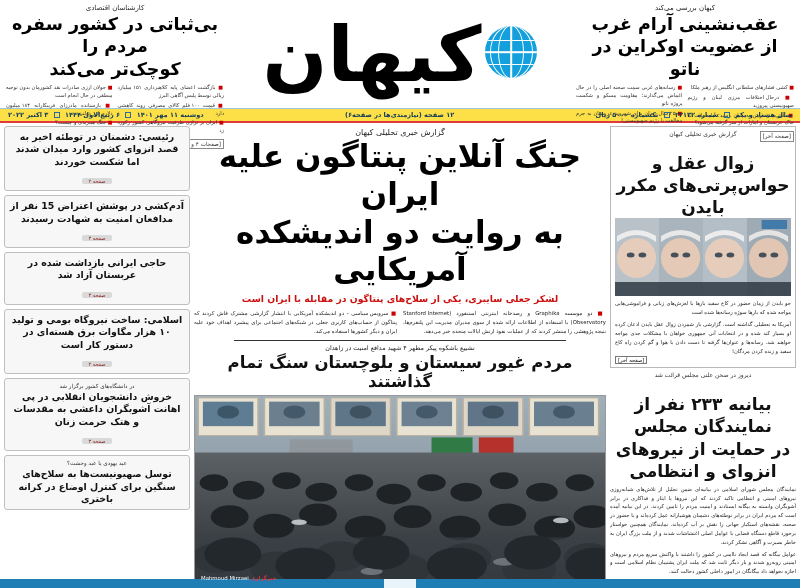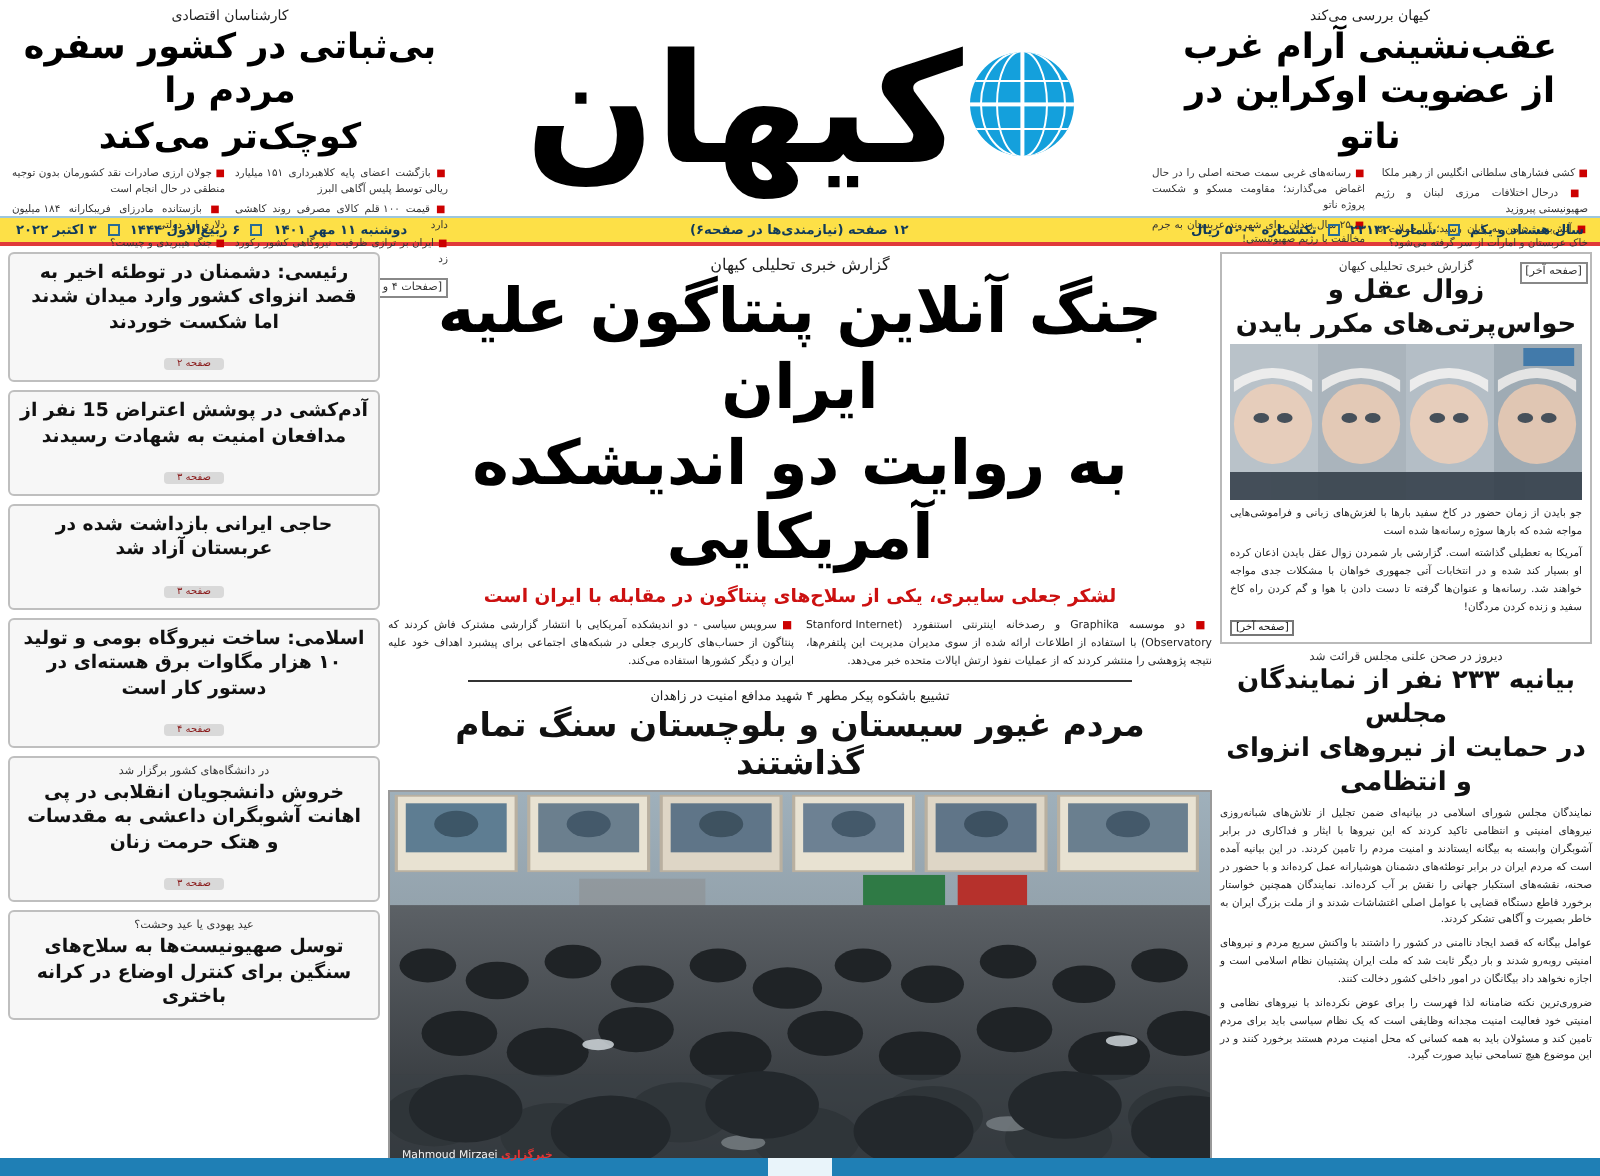--- a/index.html
+++ b/index.html
@@ -69,21 +69,21 @@
   .c-kick2{text-align:center;font-size:6.4px;color:#222;}
   .c-head2{text-align:center;font-weight:bold;font-size:16.5px;margin-top:1px;color:#111;}
 
   
   .photo{position:relative;margin-top:4px;flex:1 1 auto;min-height:0;border:1px solid #999;overflow:hidden;background:#6b6f73;}
   .credit{position:absolute;left:6px;bottom:3px;color:#fff;font-size:5.4px;font-family:"DejaVu Sans",sans-serif;opacity:.95;z-index:9;}
   .credit .red{color:#e33;font-weight:bold;}
 
   
   .l-kick{text-align:center;font-size:6px;color:#333;}
-  .l-head{text-align:center;font-weight:bold;font-size:13px;line-height:1.3;color:#111;margin-top:1px;}
+  .l-head{text-align:center;font-weight:bold;font-size:17px;line-height:1.3;color:#111;margin-top:15px;}
   .l-box{border:1px solid #b9b9b9;padding:3px 4px;}
   .l-text{font-size:5.2px;line-height:1.7;text-align:justify;color:#222;margin-top:3px;}
   .l-pg{font-size:5.2px;border:1px solid #777;padding:0 2px;float:left;margin-top:1px;}
 
   
   .footer{position:absolute;left:0;bottom:0;width:800px;height:9px;background:#1f7fb5;}
   .footer .inner{height:100%;background:linear-gradient(90deg,#1f7fb5 0 48%,#e9f4fa 48% 52%,#1f7fb5 52% 100%);}
 
   
   .img-biden{width:100%;height:78px;display:block;}

